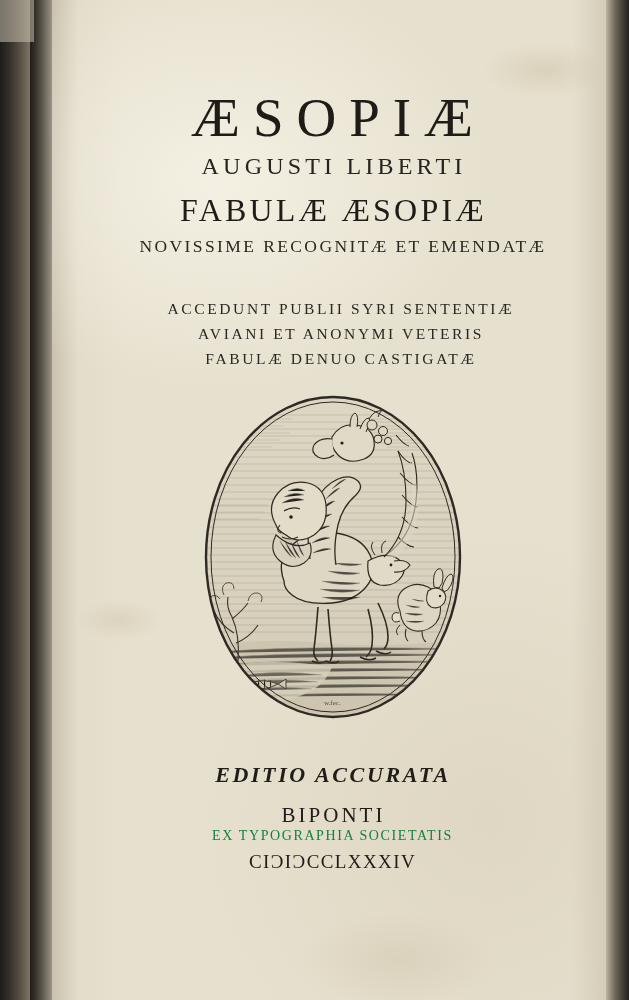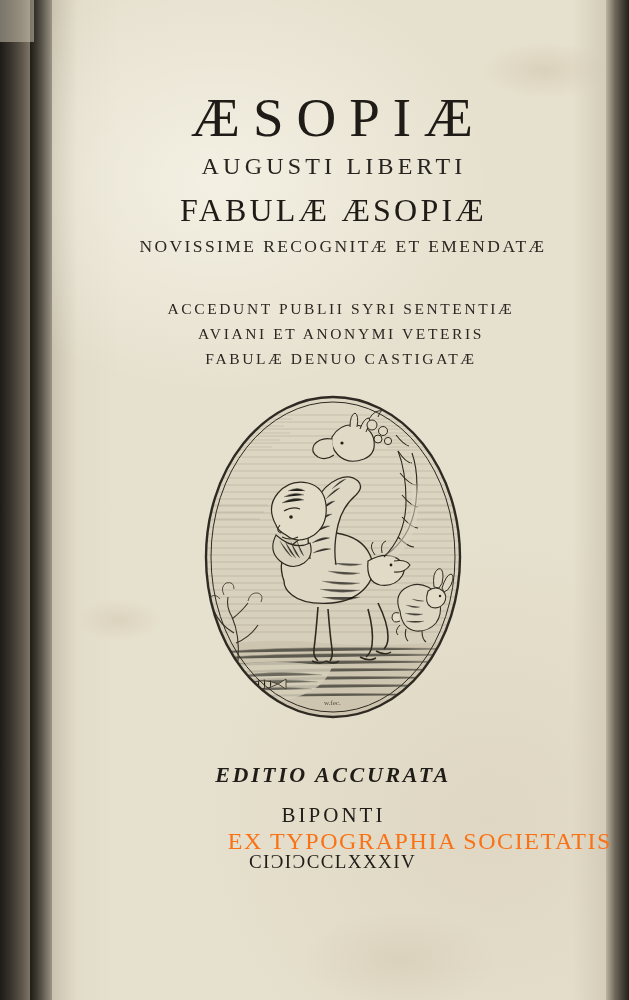--- a/index.html
+++ b/index.html
@@ -173,25 +173,24 @@
     top: 803px;
     font-size: 21px;
     letter-spacing: 3px;
     color: #201d19;
     text-indent: 3px;
   }
   .t-imp2 {
     position: absolute;
     left: 0; right: 0;
     top: 828px;
-    font-size: 24px;
+    font-size: 14px;
     letter-spacing: 1.6px;
-    color: #f97316;
+    color: #15803d;
     text-indent: 1px;
-    text-align: right;
   }
   .t-imp3 {
     position: absolute;
     left: 0; right: 0;
     top: 851px;
     font-size: 19px;
     letter-spacing: 1.4px;
     color: #201d19;
     text-indent: 1px;
   }

